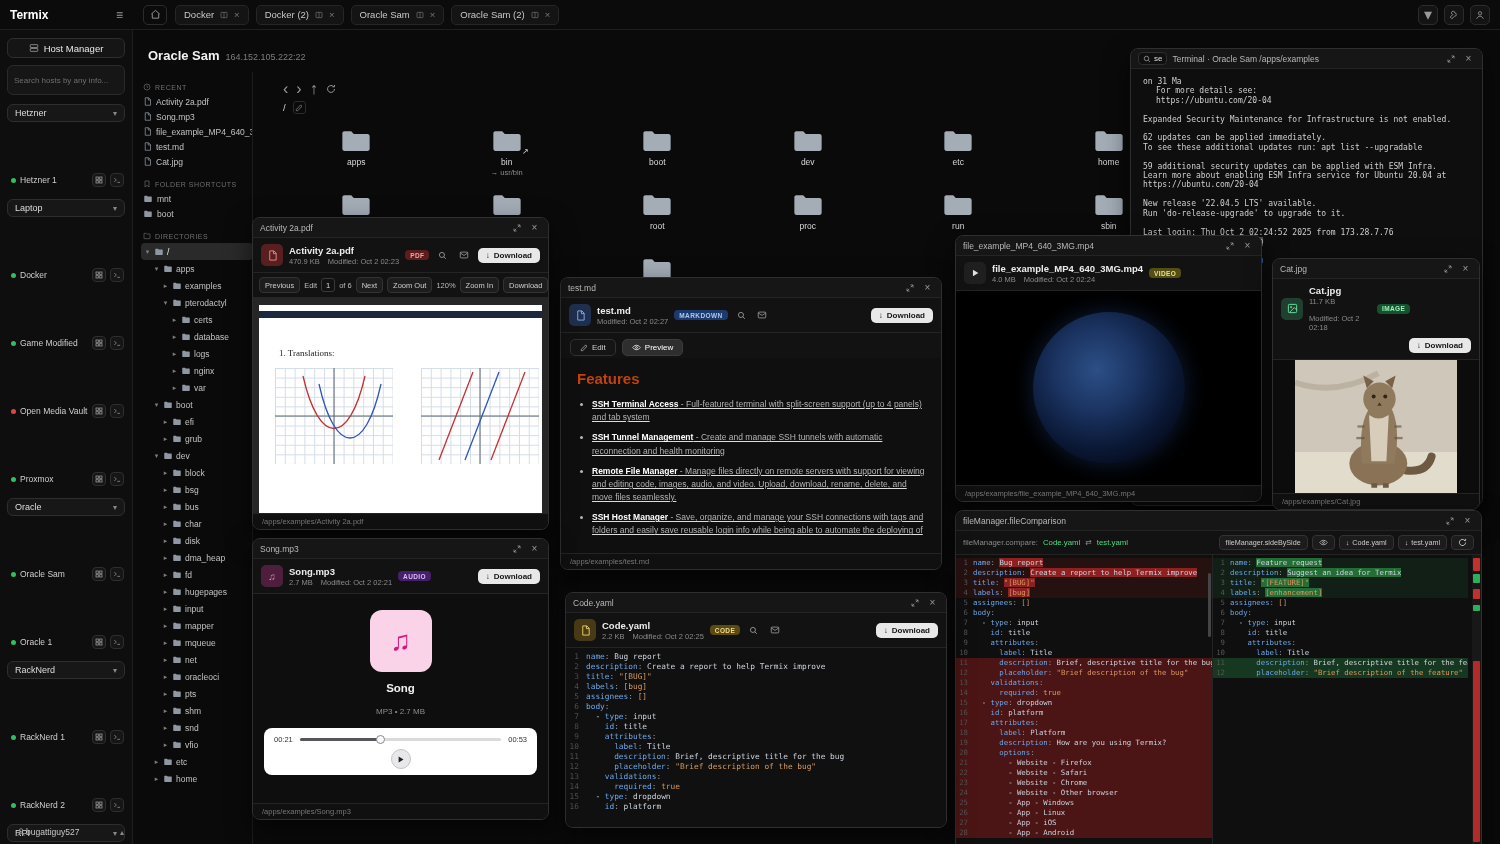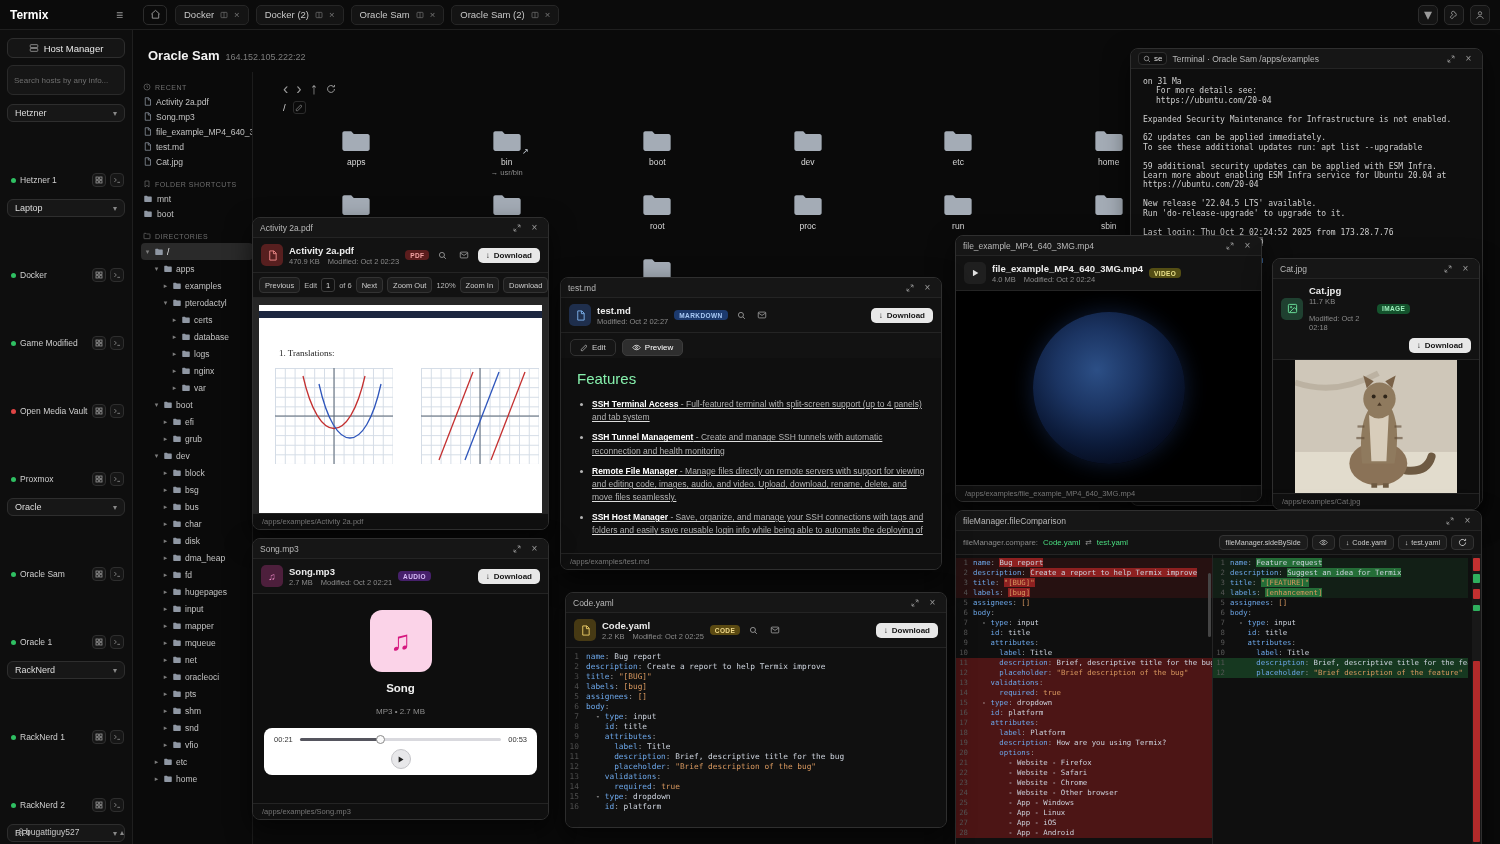--- a/index.html
+++ b/index.html
@@ -96,21 +96,21 @@
 .slider-fill{position:absolute;left:0;top:0;bottom:0;width:40%;background:#55555e;border-radius:2px;}
 .slider-thumb{position:absolute;left:calc(40% - 4px);top:-3px;width:9px;height:9px;border-radius:50%;background:#fafafa;border:1px solid #8a8a8a;}
 .play-row{display:flex;justify-content:center;margin-top:5px;}
 .play-btn{width:20px;height:20px;border-radius:50%;background:#e8e8ea;border:1px solid #c4c4c8;display:flex;align-items:center;justify-content:center;color:#222;}
 
 #win-md{left:560px;top:277px;width:382px;height:293px;z-index:18;}
 .md-tabs{display:flex;gap:6px;padding:6px 9px 2px;flex:none;}
 .md-tab{display:flex;align-items:center;gap:4px;font-size:8px;color:#cfcfcf;border:1px solid #323232;background:#151515;border-radius:5px;padding:3px 9px;text-align:right;}
 .md-tab.active{background:#2e2e2e;border-color:#3c3c3c;color:#fff;}
 .md-body{flex:1;background:#0f0f0f;padding:12px 16px 0;overflow:hidden;}
-.md-h1{font-size:15px;font-weight:normal;color:#86efac;margin-bottom:11px;}
+.md-h1{font-size:15px;font-weight:bold;color:#c2410c;margin-bottom:11px;}
 .md-body ul{list-style:disc;padding-left:15px;text-decoration:underline;}
 .md-body li{font-size:8.5px;color:#b4b4b4;line-height:1.55;margin-bottom:7px;}
 .md-body li b{color:#fff;}
 
 #win-code{left:565px;top:592px;width:382px;height:236px;z-index:19;}
 .code-body{flex:1;background:#101010;font-family:"DejaVu Sans Mono",monospace;font-size:7.8px;line-height:10px;padding:4px 0;overflow:hidden;}
 .cl{display:flex;}
 .cl .ln{width:20px;text-align:right;color:#4e4e4e;padding-right:7px;flex:none;}
 .cl pre{margin:0;white-space:pre;font-family:inherit;}
 .tok-key{color:#6ca6e8;} .tok-punc{color:#9a9a9a;} .tok-val{color:#ccd2dc;} .tok-str{color:#d8985f;} .tok-bool{color:#d8985f;}

